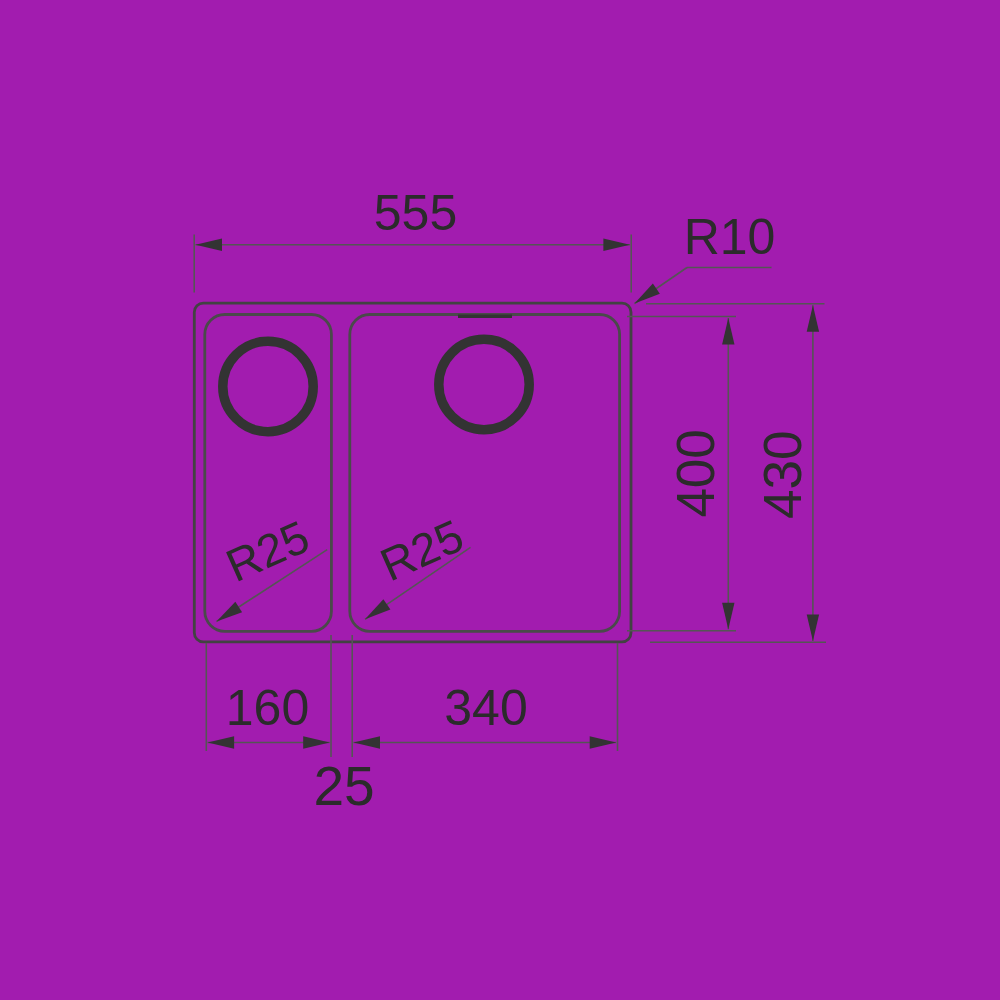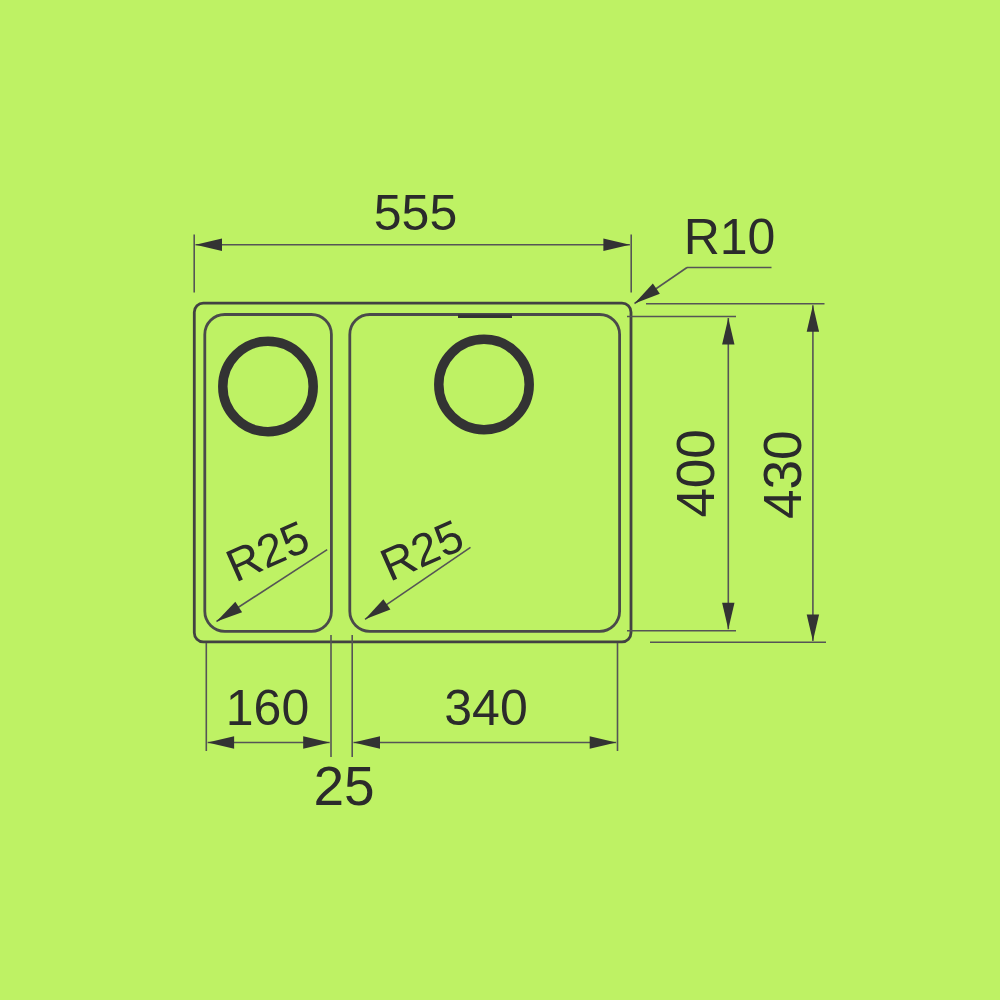--- a/index.html
+++ b/index.html
@@ -1,16 +1,16 @@
 <!DOCTYPE html>
 <html><head>
 <meta charset="utf-8">
 <style>
   html,body{margin:0;padding:0;background:#ffffff;}
-  .page{width:1000px;height:1000px;position:relative;background:#bef264;}
+  .page{width:1000px;height:1000px;position:relative;background:#a21caf;}
   text{font-family:"Liberation Sans",sans-serif;fill:#2b2b2b;}
 </style>
 </head>
 <body>
 <div class="page">
 <svg width="1000" height="1000" viewBox="0 0 1000 1000" xmlns="http://www.w3.org/2000/svg" style="filter:blur(0.55px);">
   <defs>
     <marker id="arrE" markerUnits="userSpaceOnUse" markerWidth="29" markerHeight="15" refX="27.5" refY="7.5" orient="auto">
       <path d="M27.5,7.5 L1,1.3 L1,13.7 Z" fill="#333333"></path>
     </marker>

